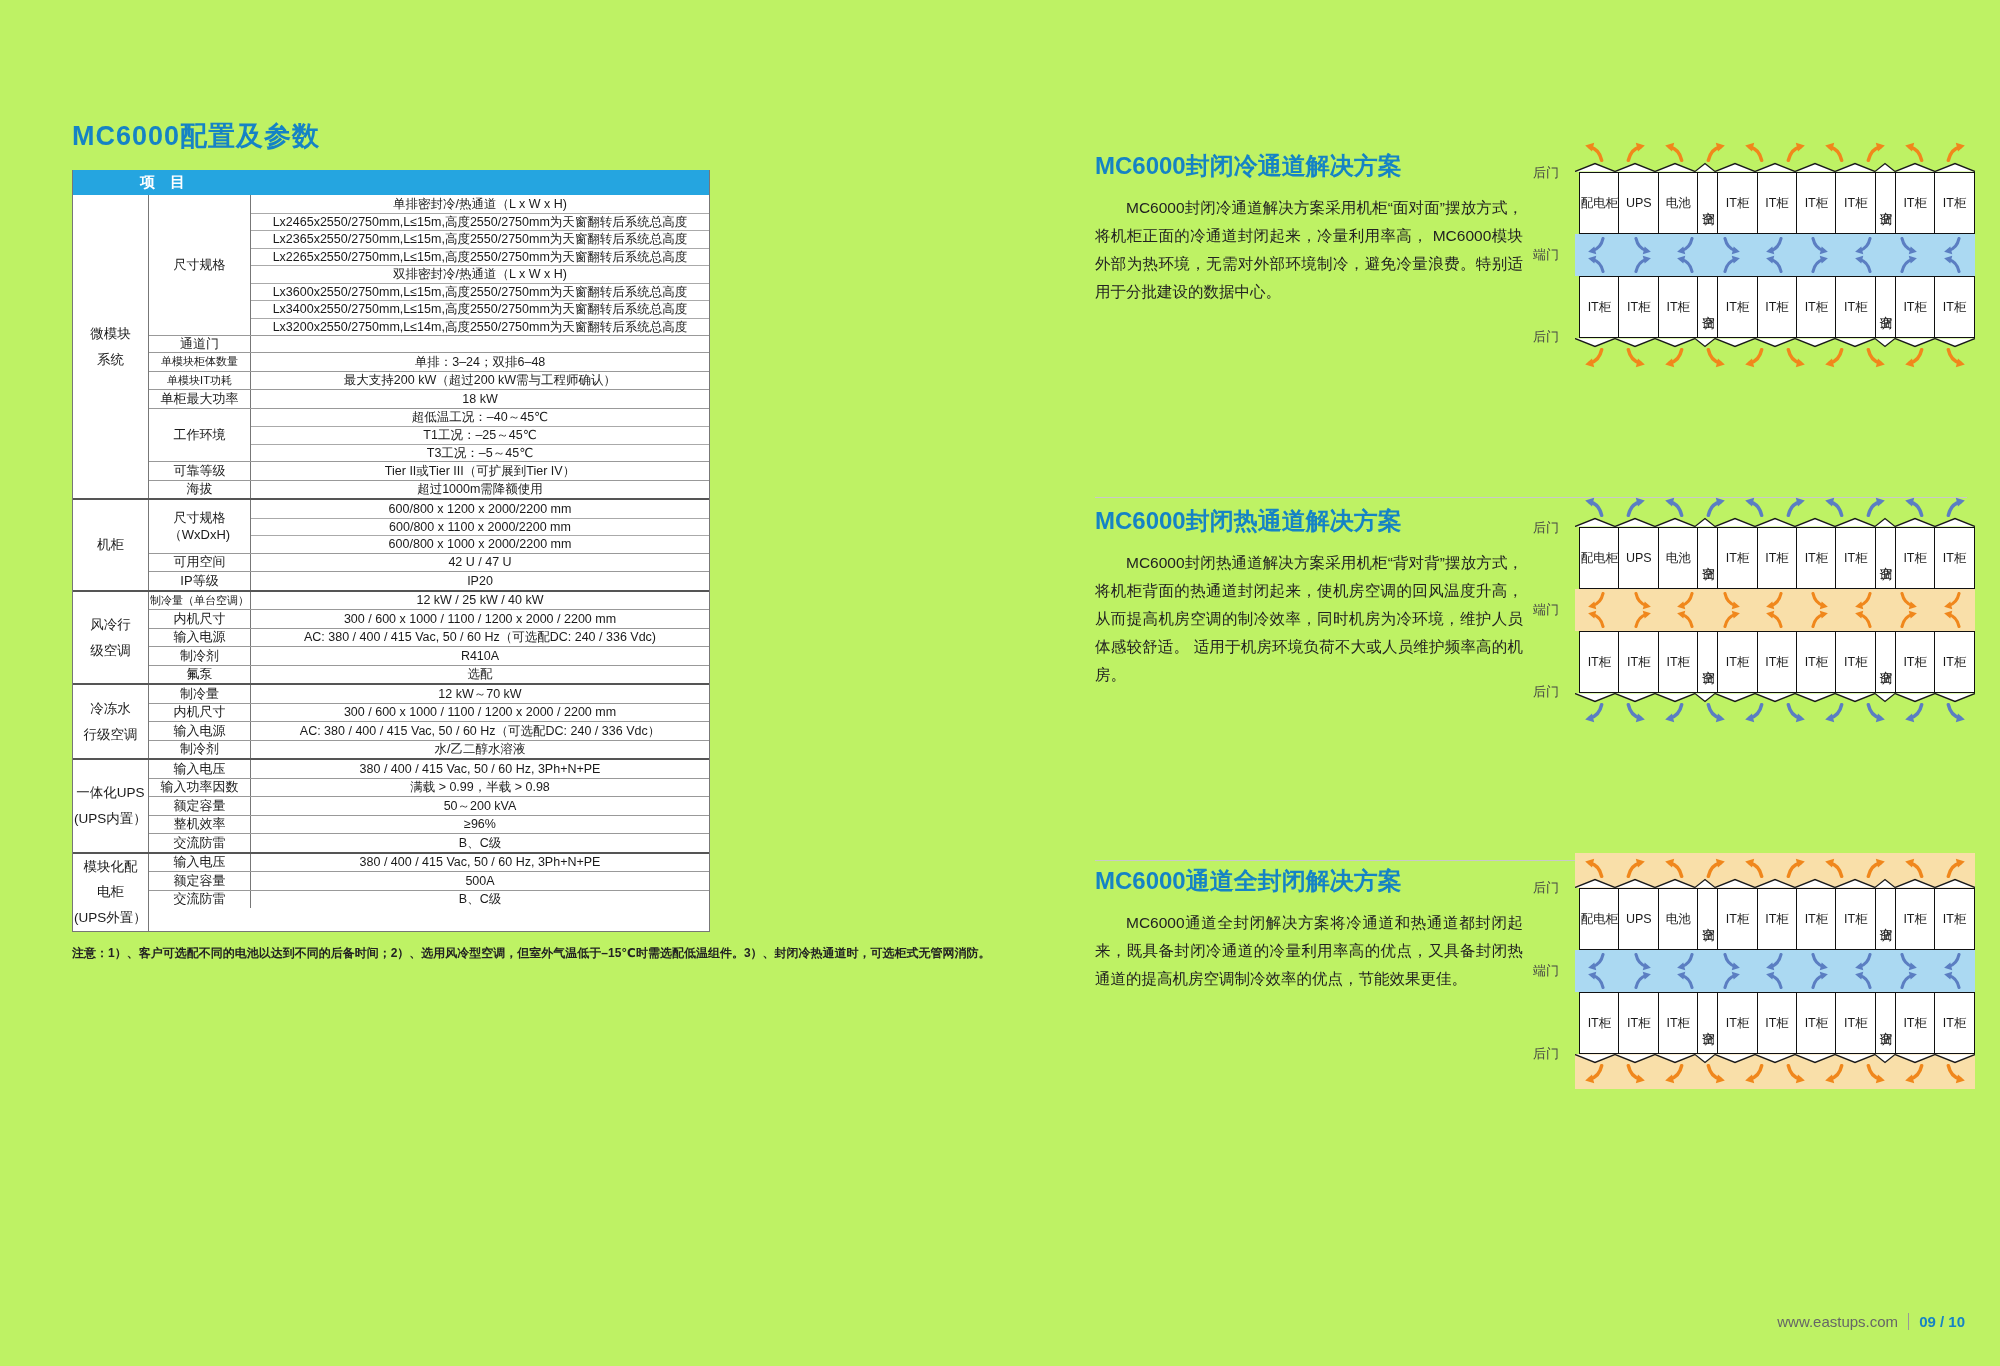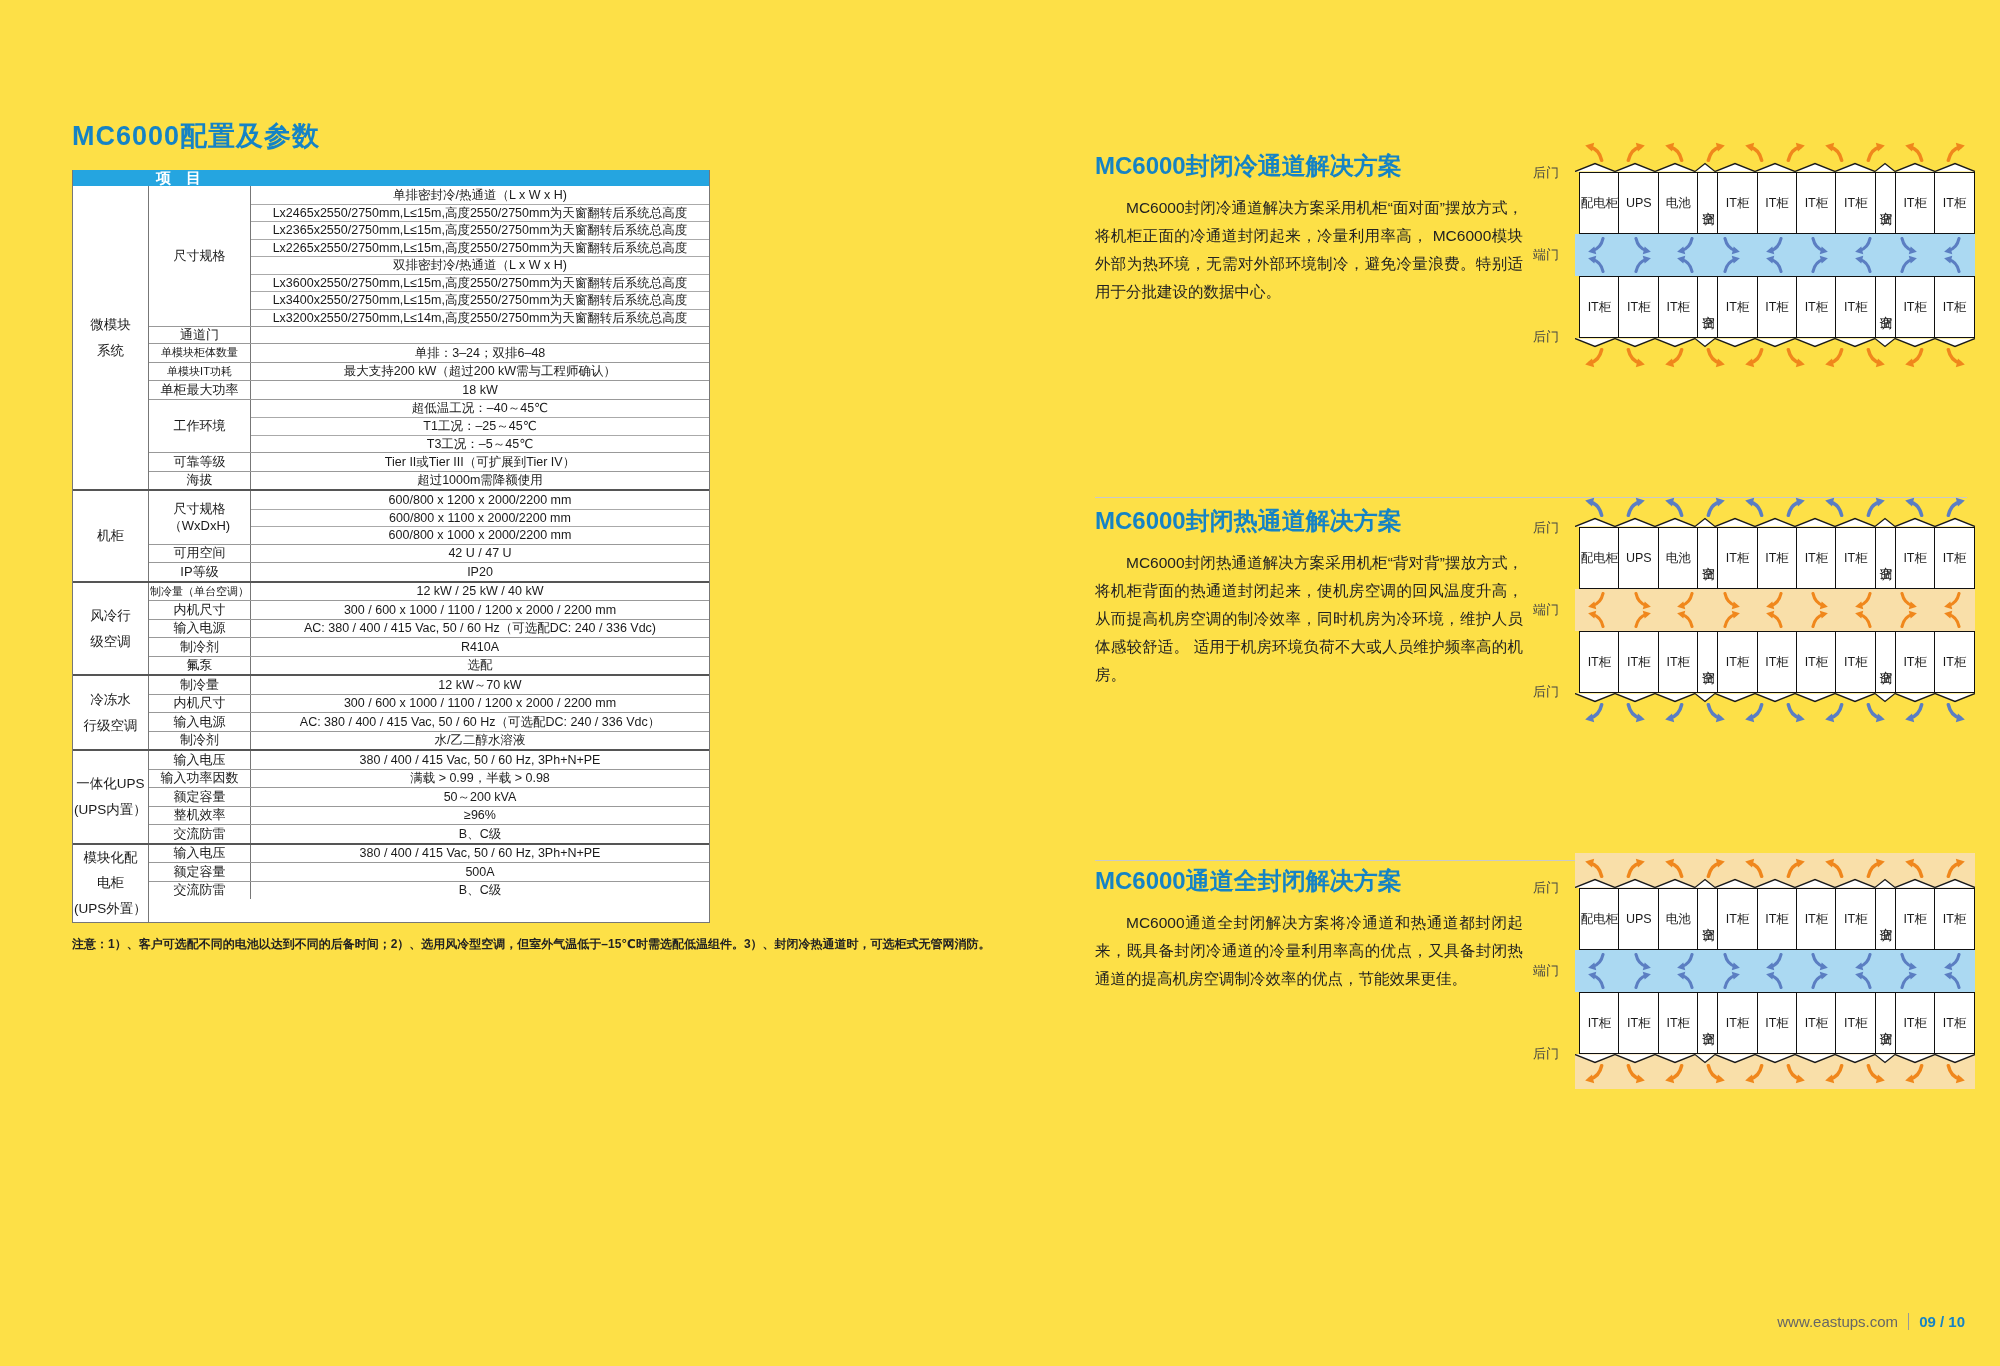--- a/index.html
+++ b/index.html
@@ -1,23 +1,23 @@
 <!DOCTYPE html>
 <html><head>
 <meta charset="utf-8">
 <style>
   html,body{margin:0;padding:0;width:2000px;height:1366px;background:#ffffff;overflow:hidden;
     font-family:"Liberation Sans","DejaVu Sans",sans-serif;color:#1a1a1a;}
-  .page{position:relative;width:2000px;height:1366px;background:#fde047;}
+  .page{position:relative;width:2000px;height:1366px;background:#bef264;}
 
   
   .left-col{position:absolute;left:72px;top:118px;width:1030px;}
   h1.page-title{margin:0 0 16px 0;font-size:27px;font-weight:bold;color:#1583c5;letter-spacing:1px;}
   .spec-table{width:638px;border:1px solid #777;border-top:none;box-sizing:border-box;background:#fff;}
-  .thead{display:flex;height:16px;background:#25a5e0;color:#fff;font-weight:bold;font-size:15px;padding-left:16px;}
+  .thead{display:flex;height:25px;background:#25a5e0;color:#fff;font-weight:bold;font-size:15px;}
   .thead .th{display:flex;align-items:center;justify-content:center;}
   .thead .th.item{width:179px;}
   .thead .th.desc{flex:1;}
   .grp{display:flex;border-top:2px solid #555;}
   .grp:first-child{border-top:none;}
   .gname{width:76px;flex:0 0 76px;border-right:1px solid #777;display:flex;align-items:center;justify-content:center;
     text-align:center;font-size:13.5px;white-space:pre-line;line-height:1.9;box-sizing:border-box;}
   .items{flex:1;display:flex;flex-direction:column;}
   .item{display:flex;border-top:1px solid #999;}
   .item:first-child{border-top:none;}

